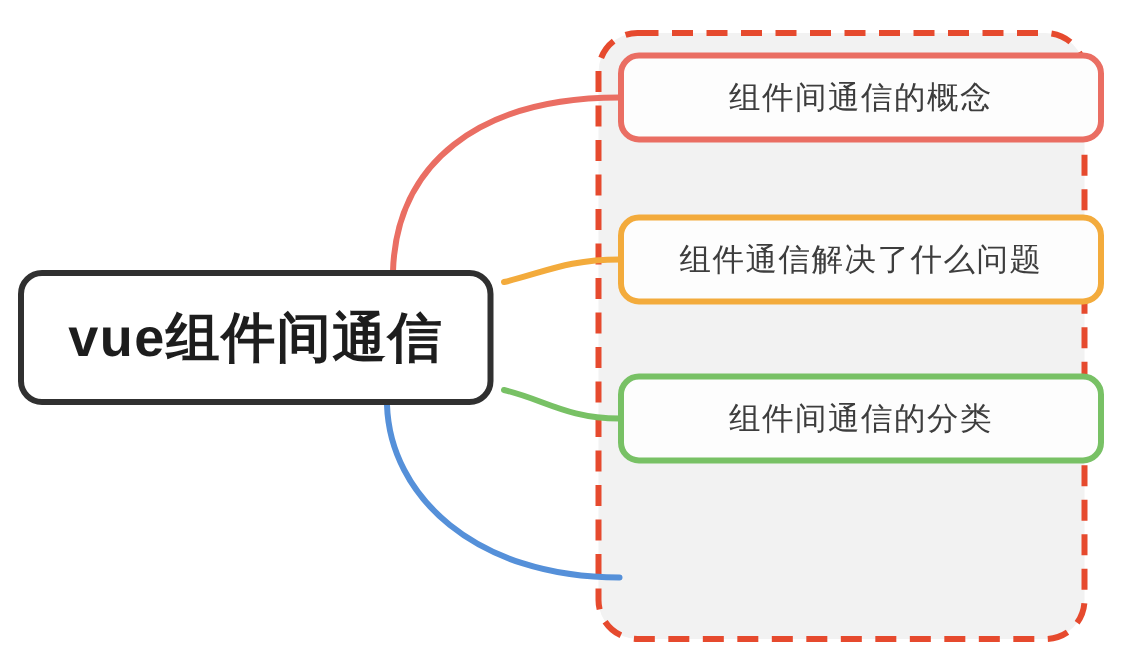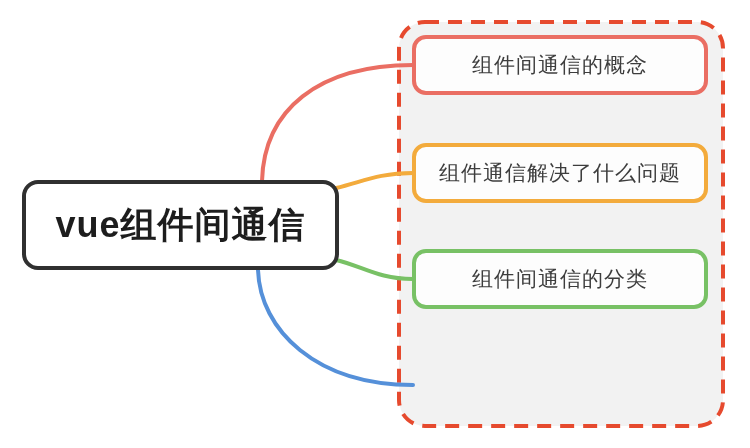--- a/index.html
+++ b/index.html
@@ -21,35 +21,35 @@
   }
   .node {
     position: absolute;
     box-sizing: border-box;
     display: flex;
     align-items: center;
     justify-content: center;
     background: #fdfdfd;
   }
   .root-node {
-    left: 22px;
+    left: 12px;
     top: 180px;
     width: 317px;
     height: 90px;
     border: 4px solid #303030;
     border-radius: 16px;
     background: #ffffff;
     font-size: 36px;
     font-weight: bold;
     color: #1d1d1d;
     letter-spacing: 1px;
   }
   .branch-node {
     left: 412px;
-    width: 296px;
+    width: 324px;
     height: 60px;
     border: 4px solid #999;
     border-radius: 14px;
     font-size: 21px;
     color: #3d3d3d;
     letter-spacing: 1px;
   }
   .branch-0 { top: 35px; }
   .branch-1 { top: 143px; }
   .branch-2 { top: 249px; }

